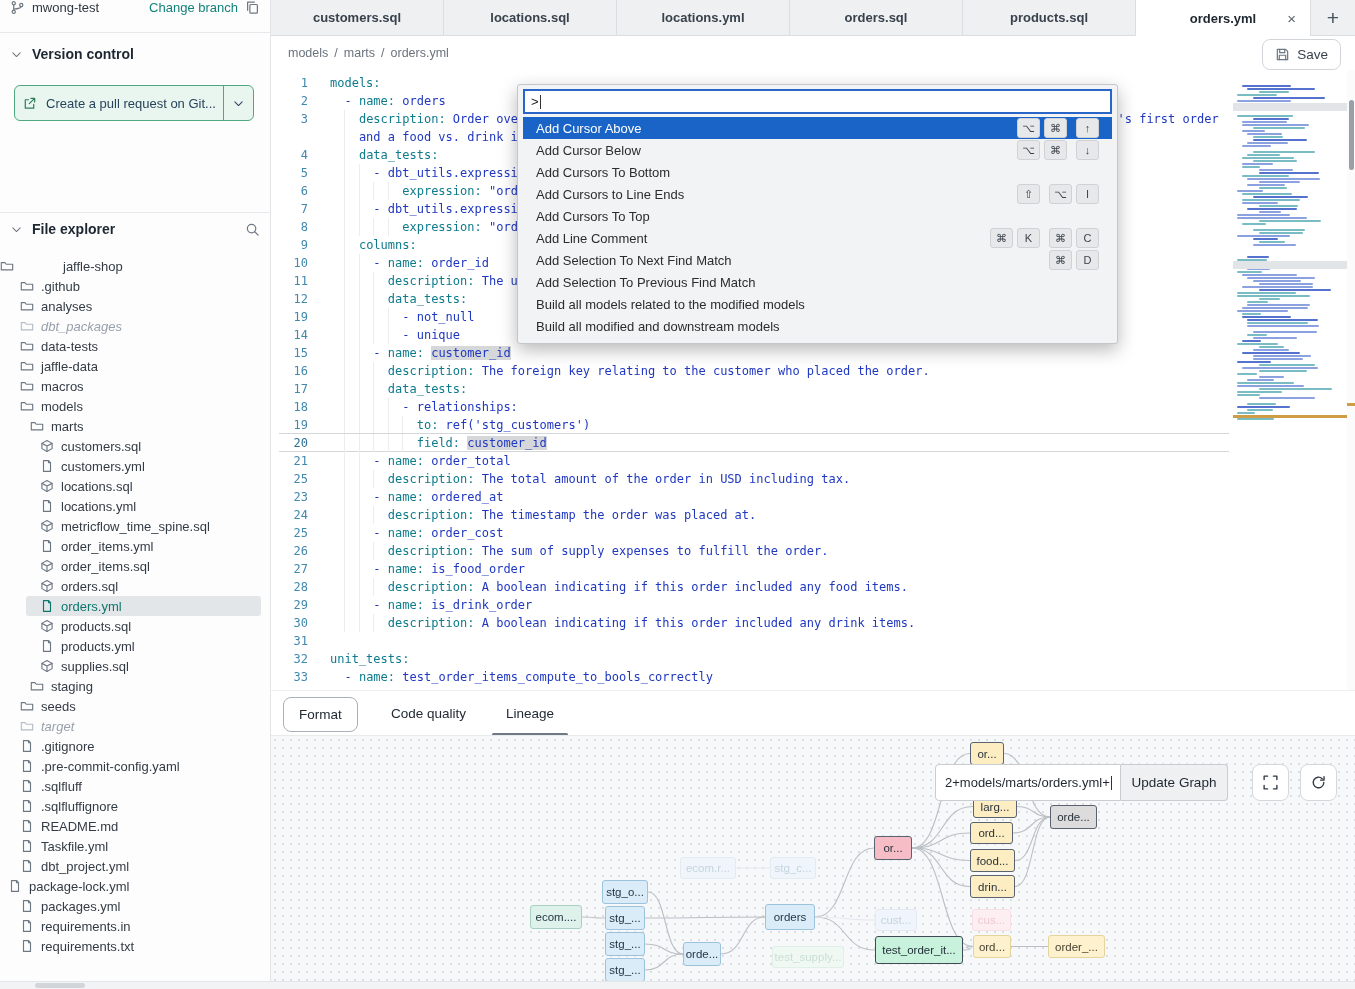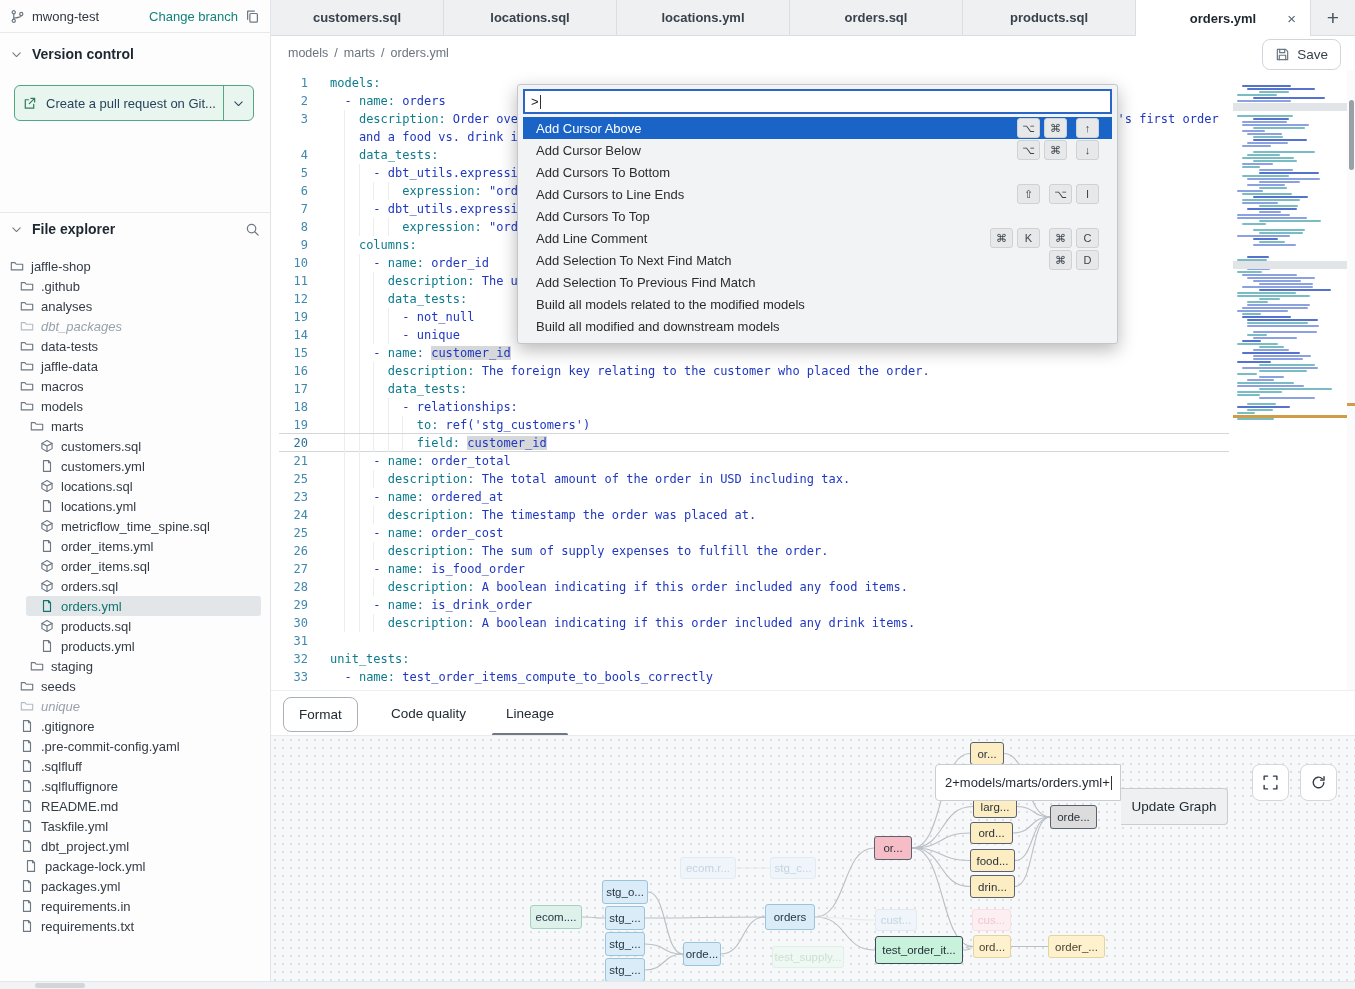--- a/index.html
+++ b/index.html
@@ -3,21 +3,21 @@
 <meta charset="utf-8">
 <style>
   html,body{margin:0;padding:0;background:#fff}
   .app{position:relative;width:1355px;height:989px;overflow:hidden;background:#fff;
        font-family:"Liberation Sans",sans-serif;color:#2a323c}
   svg{display:block}
   .icon{display:inline-flex;color:#6e7883;flex:none}
 
   
   .sidebar{position:absolute;left:0;top:0;width:270px;height:981px;background:#fdfdfe;border-right:1px solid #e2e4e8}
-  .sb-top{position:absolute;left:0;top:0;right:0;height:33px;border-bottom:1px solid #e6e8eb;display:flex;align-items:center;padding:0 10px;gap:7px;box-sizing:border-box}
+  .sb-top{position:absolute;left:0;top:0;right:0;height:33px;border-bottom:1px solid #e6e8eb;display:flex;padding:0 10px;gap:7px;box-sizing:border-box}
   .branch-name{font-size:13px;color:#2f3740}
   .change-branch{margin-left:auto;color:#12827b;font-size:13px;cursor:pointer}
   .vc-head,.fe-head{position:absolute;left:10px;right:10px;display:flex;align-items:center;gap:9px}
   .vc-head{top:46px}.fe-head{top:221px}
   .sec-title{font-weight:bold;font-size:14px;color:#1d2731}
   .fe-search{margin-left:auto}
   .pr-btn{position:absolute;top:85px;left:14px;width:240px;height:36px;border:1px solid #4fa87f;border-radius:6px;background:#e9f6ef;display:flex;box-sizing:border-box;cursor:pointer}
   .pr-main{flex:1;display:flex;align-items:center;justify-content:center;gap:9px;font-size:13px;color:#28435b}
   .pr-main .icon{color:#2e7d5b}
   .pr-caret{width:29px;border-left:1px solid #4fa87f;display:flex;align-items:center;justify-content:center;color:#28435b}
@@ -150,21 +150,21 @@
         </span>
       <span class="sec-title">File explorer</span>
       <span class="icon fe-search" id="i-search">
           <svg width="15" height="15" viewBox="0 0 16 16" fill="none" stroke="currentColor" stroke-width="1.3" stroke-linecap="round" stroke-linejoin="round">
             <circle cx="7" cy="7" r="4.5"></circle>
             <path d="M10.4 10.4 14 14"></path>
           </svg>
         </span>
     </div>
     <div class="tree" id="tree">
-        <div class="trow" style="padding-left: 10px;">
+        <div class="trow" style=" gap: 42px;">
           <span class="icon">
             <svg width="14" height="14" viewBox="0 0 16 16" fill="none" stroke="currentColor" stroke-width="1.3" stroke-linecap="round" stroke-linejoin="round">
               <path d="M1.5 12.5V4.2h4.1l1.5 1.8h7.4v6.5z"></path>
             </svg>
           </span>
           <span class="lab">jaffle-shop</span>
         </div>
         <div class="trow" style="padding-left: 20px;">
           <span class="icon">
             <svg width="14" height="14" viewBox="0 0 16 16" fill="none" stroke="currentColor" stroke-width="1.3" stroke-linecap="round" stroke-linejoin="round">
@@ -321,20 +321,29 @@
         </div>
         <div class="trow" style="padding-left: 40px;">
           <span class="icon">
             <svg width="14" height="14" viewBox="0 0 16 16" fill="none" stroke="currentColor" stroke-width="1.3" stroke-linecap="round" stroke-linejoin="round">
               <path d="M4 1.8h5.8l2.2 2.3v10.1H4z"></path>
               <path d="M9.8 1.8v2.5h2.2"></path>
             </svg>
           </span>
           <span class="lab">products.yml</span>
         </div>
+        <div class="trow" style="padding-left: 40px;">
+          <span class="icon">
+            <svg width="14" height="14" viewBox="0 0 16 16" fill="none" stroke="currentColor" stroke-width="1.3" stroke-linecap="round" stroke-linejoin="round">
+              <path d="M8 1.8 13.8 5v6L8 14.2 2.2 11V5z"></path>
+              <path d="M2.2 5 8 8l5.8-3M8 8v6.2"></path>
+            </svg>
+          </span>
+          <span class="lab">supplies.sql</span>
+        </div>
         <div class="trow" style="padding-left: 30px;">
           <span class="icon">
             <svg width="14" height="14" viewBox="0 0 16 16" fill="none" stroke="currentColor" stroke-width="1.3" stroke-linecap="round" stroke-linejoin="round">
               <path d="M1.5 12.5V4.2h4.1l1.5 1.8h7.4v6.5z"></path>
             </svg>
           </span>
           <span class="lab">staging</span>
         </div>
         <div class="trow" style="padding-left: 20px;">
           <span class="icon">
@@ -343,21 +352,21 @@
             </svg>
           </span>
           <span class="lab">seeds</span>
         </div>
         <div class="trow muted" style="padding-left: 20px;">
           <span class="icon">
             <svg width="14" height="14" viewBox="0 0 16 16" fill="none" stroke="currentColor" stroke-width="1.3" stroke-linecap="round" stroke-linejoin="round">
               <path d="M1.5 12.5V4.2h4.1l1.5 1.8h7.4v6.5z"></path>
             </svg>
           </span>
-          <span class="lab">unique</span>
+          <span class="lab">target</span>
         </div>
         <div class="trow" style="padding-left: 20px;">
           <span class="icon">
             <svg width="14" height="14" viewBox="0 0 16 16" fill="none" stroke="currentColor" stroke-width="1.3" stroke-linecap="round" stroke-linejoin="round">
               <path d="M4 1.8h5.8l2.2 2.3v10.1H4z"></path>
               <path d="M9.8 1.8v2.5h2.2"></path>
             </svg>
           </span>
           <span class="lab">.gitignore</span>
         </div>
@@ -408,21 +417,21 @@
         </div>
         <div class="trow" style="padding-left: 20px;">
           <span class="icon">
             <svg width="14" height="14" viewBox="0 0 16 16" fill="none" stroke="currentColor" stroke-width="1.3" stroke-linecap="round" stroke-linejoin="round">
               <path d="M4 1.8h5.8l2.2 2.3v10.1H4z"></path>
               <path d="M9.8 1.8v2.5h2.2"></path>
             </svg>
           </span>
           <span class="lab">dbt_project.yml</span>
         </div>
-        <div class="trow" style="padding-left: 24px;">
+        <div class="trow" style="padding-left: 8px;">
           <span class="icon">
             <svg width="14" height="14" viewBox="0 0 16 16" fill="none" stroke="currentColor" stroke-width="1.3" stroke-linecap="round" stroke-linejoin="round">
               <path d="M4 1.8h5.8l2.2 2.3v10.1H4z"></path>
               <path d="M9.8 1.8v2.5h2.2"></path>
             </svg>
           </span>
           <span class="lab">package-lock.yml</span>
         </div>
         <div class="trow" style="padding-left: 20px;">
           <span class="icon">
@@ -893,21 +902,21 @@
       <div class="gnode" style="left: 699px; top: 113px; width: 45px; height: 23px; background: rgb(252, 238, 194); border: 1.6px solid rgb(89, 98, 110); color: rgb(43, 51, 60);">food...</div>
       <div class="gnode" style="left: 699px; top: 139px; width: 45px; height: 23px; background: rgb(252, 238, 194); border: 1.6px solid rgb(89, 98, 110); color: rgb(43, 51, 60);">drin...</div>
       <div class="gnode" style="left: 779px; top: 69px; width: 47px; height: 24px; background: rgb(220, 220, 220); border: 1.6px solid rgb(89, 98, 110); color: rgb(43, 51, 60);">orde...</div>
       <div class="gnode" style="left: 701px; top: 173px; width: 39px; height: 22px; background: rgb(253, 239, 241); border: 1px solid rgb(248, 224, 228); color: rgb(238, 201, 207);">cus...</div>
       <div class="gnode" style="left: 702px; top: 199px; width: 38px; height: 23px; background: rgb(253, 242, 205); border: 1px solid rgb(227, 212, 156); color: rgb(74, 67, 52);">ord...</div>
       <div class="gnode" style="left: 777px; top: 199px; width: 57px; height: 23px; background: rgb(253, 242, 205); border: 1px solid rgb(227, 212, 156); color: rgb(74, 67, 52);">order_...</div>
       <div class="lin-input" style="z-index: 10;">
       <span>2+models/marts/orders.yml+</span>
         <span class="caret"></span>
     </div>
-      <div class="lin-btn" style="z-index: 10; margin-top: 24px;">Update Graph</div>
+      <div class="lin-btn" style="z-index: 10;">Update Graph</div>
       <div class="gbtn fs" id="i-fs" style="z-index: 10;">
         <svg width="17" height="17" viewBox="0 0 16 16" fill="none" stroke="currentColor" stroke-width="1.3" stroke-linecap="round" stroke-linejoin="round">
           <path d="M2 5.2V2h3.2M10.8 2H14v3.2M14 10.8V14h-3.2M5.2 14H2v-3.2"></path>
         </svg>
       </div>
       <div class="gbtn rf" id="i-rf" style="z-index: 10;">
         <svg width="17" height="17" viewBox="0 0 16 16" fill="none" stroke="currentColor" stroke-width="1.3" stroke-linecap="round" stroke-linejoin="round">
           <path d="M13 8a5 5 0 1 1-1.5-3.6"></path>
           <path d="M13.2 2.6v3.2H10"></path>
         </svg>

